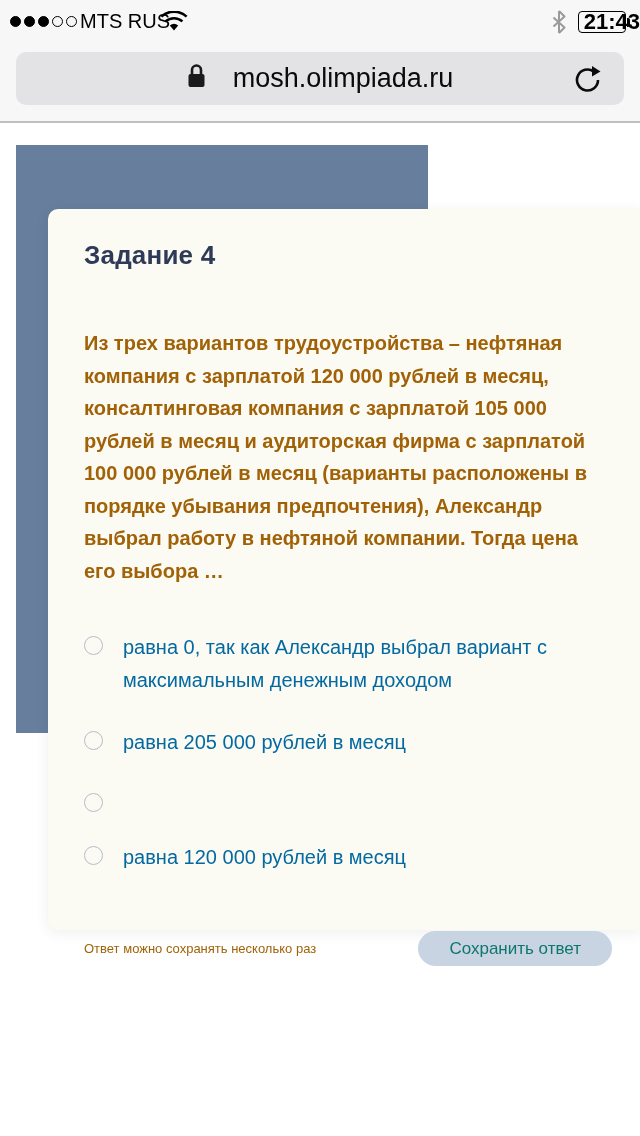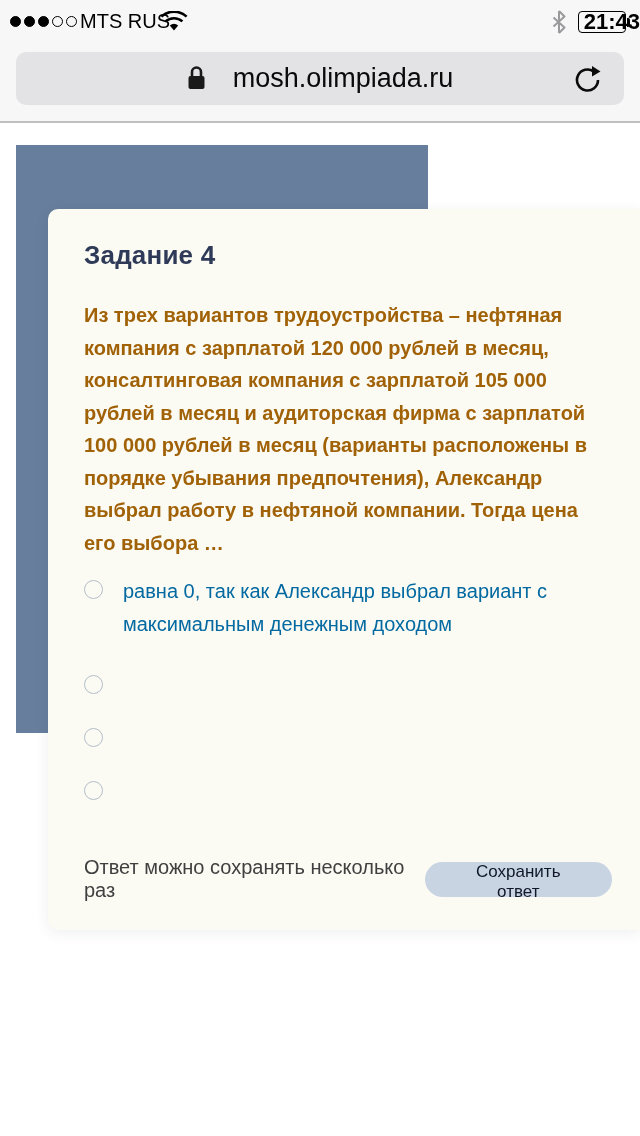--- a/index.html
+++ b/index.html
@@ -20,41 +20,41 @@
           font-size:22px; font-weight:600; color:#000; }
   .bt { position:absolute; left:551px; top:10px; }
   .battery { position:absolute; left:578px; top:11px; display:flex; align-items:center; }
   .battery .body { width:48px; height:22px; border:1.5px solid #000; border-radius:4px; padding:2px; }
   .battery .level { height:100%; background:#000; border-radius:1.5px; }
   .battery .nub { width:3px; height:9px; background:#000; border-radius:0 2px 2px 0; margin-left:1px; }
 
   .url-field { position:absolute; left:16px; top:52px; width:608px; height:53px;
                background:#e3e3e5; border-radius:10px; display:flex; align-items:center;
                justify-content:center; }
-  .url-inner { display:flex; align-items:flex-end; gap:27px; }
+  .url-inner { display:flex; align-items:flex-start; gap:27px; }
   .url-text { font-size:27px; color:#0a0a0a; }
   .reload { position:absolute; right:22px; top:13px; cursor:pointer; }
 
   
   .blue-panel { position:absolute; left:16px; top:145px; width:412px; height:588px; background:#677e9d; }
   .card { position:absolute; left:48px; top:209px; width:592px; height:721px;
           background:#fbfbf4; border-radius:10px 0 0 10px;
           box-shadow:0 3px 14px rgba(40,50,70,0.08);
-          display:flex; flex-direction:column; padding:30px 28px 28px 36px; }
+          display:flex; flex-direction:column; padding:30px 28px 28px 36px;gap:28px; }
   .card h1 { font-size:26px; line-height:32px; font-weight:bold; color:#2e3a57; letter-spacing:0.2px; }
   .question { margin-top:28px; font-size:20px; line-height:32.5px; font-weight:bold;
               color:#a16207; width:528px; }
   .options { margin-top:16px; }
   .option { display:flex; gap:20px; margin-bottom:29px; cursor:pointer; }
   .radio { flex:0 0 auto; width:19px; height:19px; border:1.5px solid #b3bdc8; border-radius:50%;
            background:transparent; margin-top:5px; }
   .option-label { font-size:20px; line-height:33px; color:#0369a1; }
   .card-footer { margin-top:auto; display:flex; align-items:center; justify-content:space-between; }
-  .footer-note { font-size:20px; color:#404040; }
-  .save-btn { border:none; background:#c9d4e2; color:#0f172a; font-family:inherit;
+  .footer-note { font-size:13px; color:#a16207; }
+  .save-btn { border:none; background:#c9d4e2; color:#0f766e; font-family:inherit;
               font-size:17px; height:35px; padding:0 31px; border-radius:18px; cursor:pointer; }
 
   
   .pager { position:absolute; left:16px; top:978px; width:411px; height:52px; background:#475a74;
            display:flex; align-items:center; justify-content:space-between; padding:0 9px; }
   .pager-circle { width:28px; height:28px; border:1px solid rgba(255,255,255,0.38); border-radius:50%;
                   color:#e3e9f0; font-size:14px; display:flex; align-items:center; justify-content:center;
                   cursor:pointer; flex:0 0 auto; }
   .pager-circle.active { width:32px; height:32px; border:4.5px solid #ffffff; font-size:14px; }
   .pager-next { width:32px; height:32px; border:1px solid rgba(255,255,255,0.45); border-radius:50%;
@@ -125,26 +125,28 @@
   <div class="card">
     <h1>Задание 4</h1>
     <div class="question">Из трех вариантов трудоустройства – нефтяная компания с зарплатой 120&nbsp;000 рублей в месяц, консалтинговая компания с зарплатой 105&nbsp;000 рублей в месяц и аудиторская фирма с зарплатой 100&nbsp;000 рублей в месяц (варианты расположены в порядке убывания предпочтения), Александр выбрал работу в нефтяной компании. Тогда цена его выбора …</div>
     <div class="options" id="options-list">
         <div class="option">
           <span class="radio"></span>
           <span class="option-label">равна 0, так как Александр выбрал вариант с максимальным денежным доходом</span>
         </div>
         <div class="option">
           <span class="radio"></span>
-        </div>
-        <div class="option">
-          <span class="radio"></span>
-        </div>
-        <div class="option">
-          <span class="radio"></span>
+          <span class="option-label">равна 205&nbsp;000 рублей в месяц</span>
+        </div>
+        <div class="option">
+          <span class="radio"></span>
+        </div>
+        <div class="option">
+          <span class="radio"></span>
+          <span class="option-label">равна 120&nbsp;000 рублей в месяц</span>
         </div>
       </div>
     <div class="card-footer">
       <span class="footer-note">Ответ можно сохранять несколько раз</span>
       <button class="save-btn">Сохранить ответ</button>
     </div>
   </div>
 
   <div class="pager" id="pager-bar">
 

